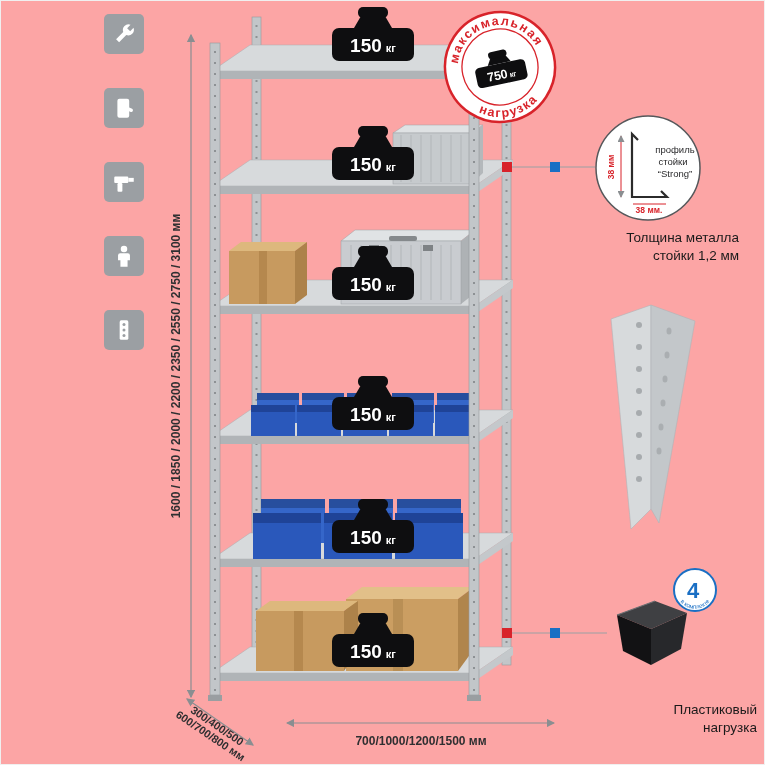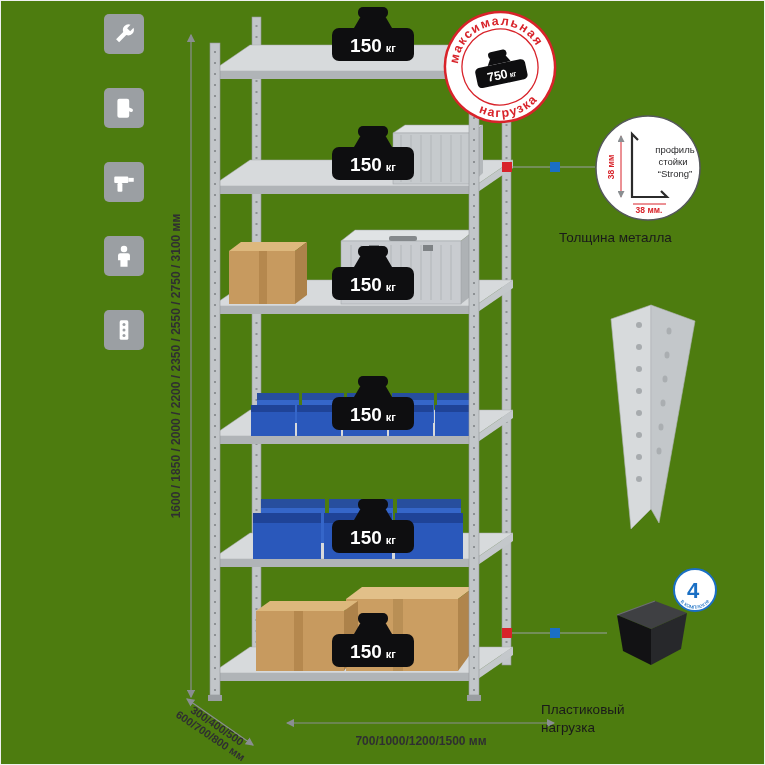--- a/index.html
+++ b/index.html
@@ -1,32 +1,32 @@
 <!DOCTYPE html>
 <html><head>
 <meta charset="utf-8">
 <style>
   html,body{margin:0;padding:0;background:#fff;}
   body{font-family:"Liberation Sans",sans-serif;}
-  #stage{position:relative;width:765px;height:765px;background:#4d7c0f;overflow:hidden;border:1px solid #f0f0f0;box-sizing:border-box;}
+  #stage{position:relative;width:765px;height:765px;background:#fca5a5;overflow:hidden;border:1px solid #f0f0f0;box-sizing:border-box;}
   .icon-col{position:absolute;left:103px;top:13px;display:flex;flex-direction:column;gap:34px;}
   .tool-icon{width:40px;height:40px;background:#9b9fa3;border-radius:5px;display:flex;align-items:center;justify-content:center;}
   .scene{position:absolute;left:0;top:0;}
   .scene text{font-family:"Liberation Sans",sans-serif;}
   .dim-line{stroke:#8a8e91;stroke-width:1.2;}
   .dim-text{fill:#2f2f31;font-size:12px;font-weight:700;}
   .dim-text-sm{fill:#2f2f31;font-size:11px;font-weight:700;}
   .shelf-top{fill:#d7dadc;stroke:#a9adb0;stroke-width:.5;}
   .shelf-side{fill:#c4c8cb;}
   .shelf-lip{fill:#b0b4b7;}
   .post{fill:#c2c6c9;stroke:#94989b;stroke-width:.6;}
   .perf{stroke:#8d9194;stroke-width:2;stroke-dasharray:2,9;}
   .stamp-arc{fill:#d8232a;font-size:12.5px;font-weight:700;letter-spacing:1.5px;}
   .weight-text{fill:#ffffff;font-weight:700;}
-  .caption{position:absolute;width:180px;text-align:left;font-size:13.5px;color:#1a1a1a;line-height:1.35;}
+  .caption{position:absolute;width:180px;text-align:right;font-size:13.5px;color:#1a1a1a;line-height:1.35;}
   .profile-label{fill:#2a2a2c;font-size:9.5px;}
   .red-dim{fill:#d8232a;font-size:8.5px;font-weight:700;}
   .callout-line{stroke:#9aa0a3;stroke-width:1;}
 </style>
 </head>
 <body>
 
 <div id="stage">
 
   <div class="icon-col">
@@ -322,19 +322,20 @@
         <circle r="21" fill="#ffffff" stroke="#1a6fc4" stroke-width="2"></circle>
         <text x="-2" y="8" text-anchor="middle" font-size="22" font-weight="700" fill="#1a6fc4">4</text>
         <path id="badgeArc" d="M -16,10 A 19 19 0 0 0 16,10" fill="none"></path>
         <text font-size="6" fill="#1a6fc4"><textPath href="#badgeArc" startOffset="50%" text-anchor="middle">в комплекте</textPath></text>
       </g>
     </g>
   </svg>
 
   <div class="caption" style="left:558px;top:228px;">
     <div>Толщина металла</div>
+    <div>стойки 1,2 мм</div>
   </div>
-  <div class="caption" style="left:540px;top:700px;">
+  <div class="caption" style="left:576px;top:700px;">
     <div>Пластиковый</div>
     <div>нагрузка</div>
   </div>
 
 </div>
 
 </body></html>

